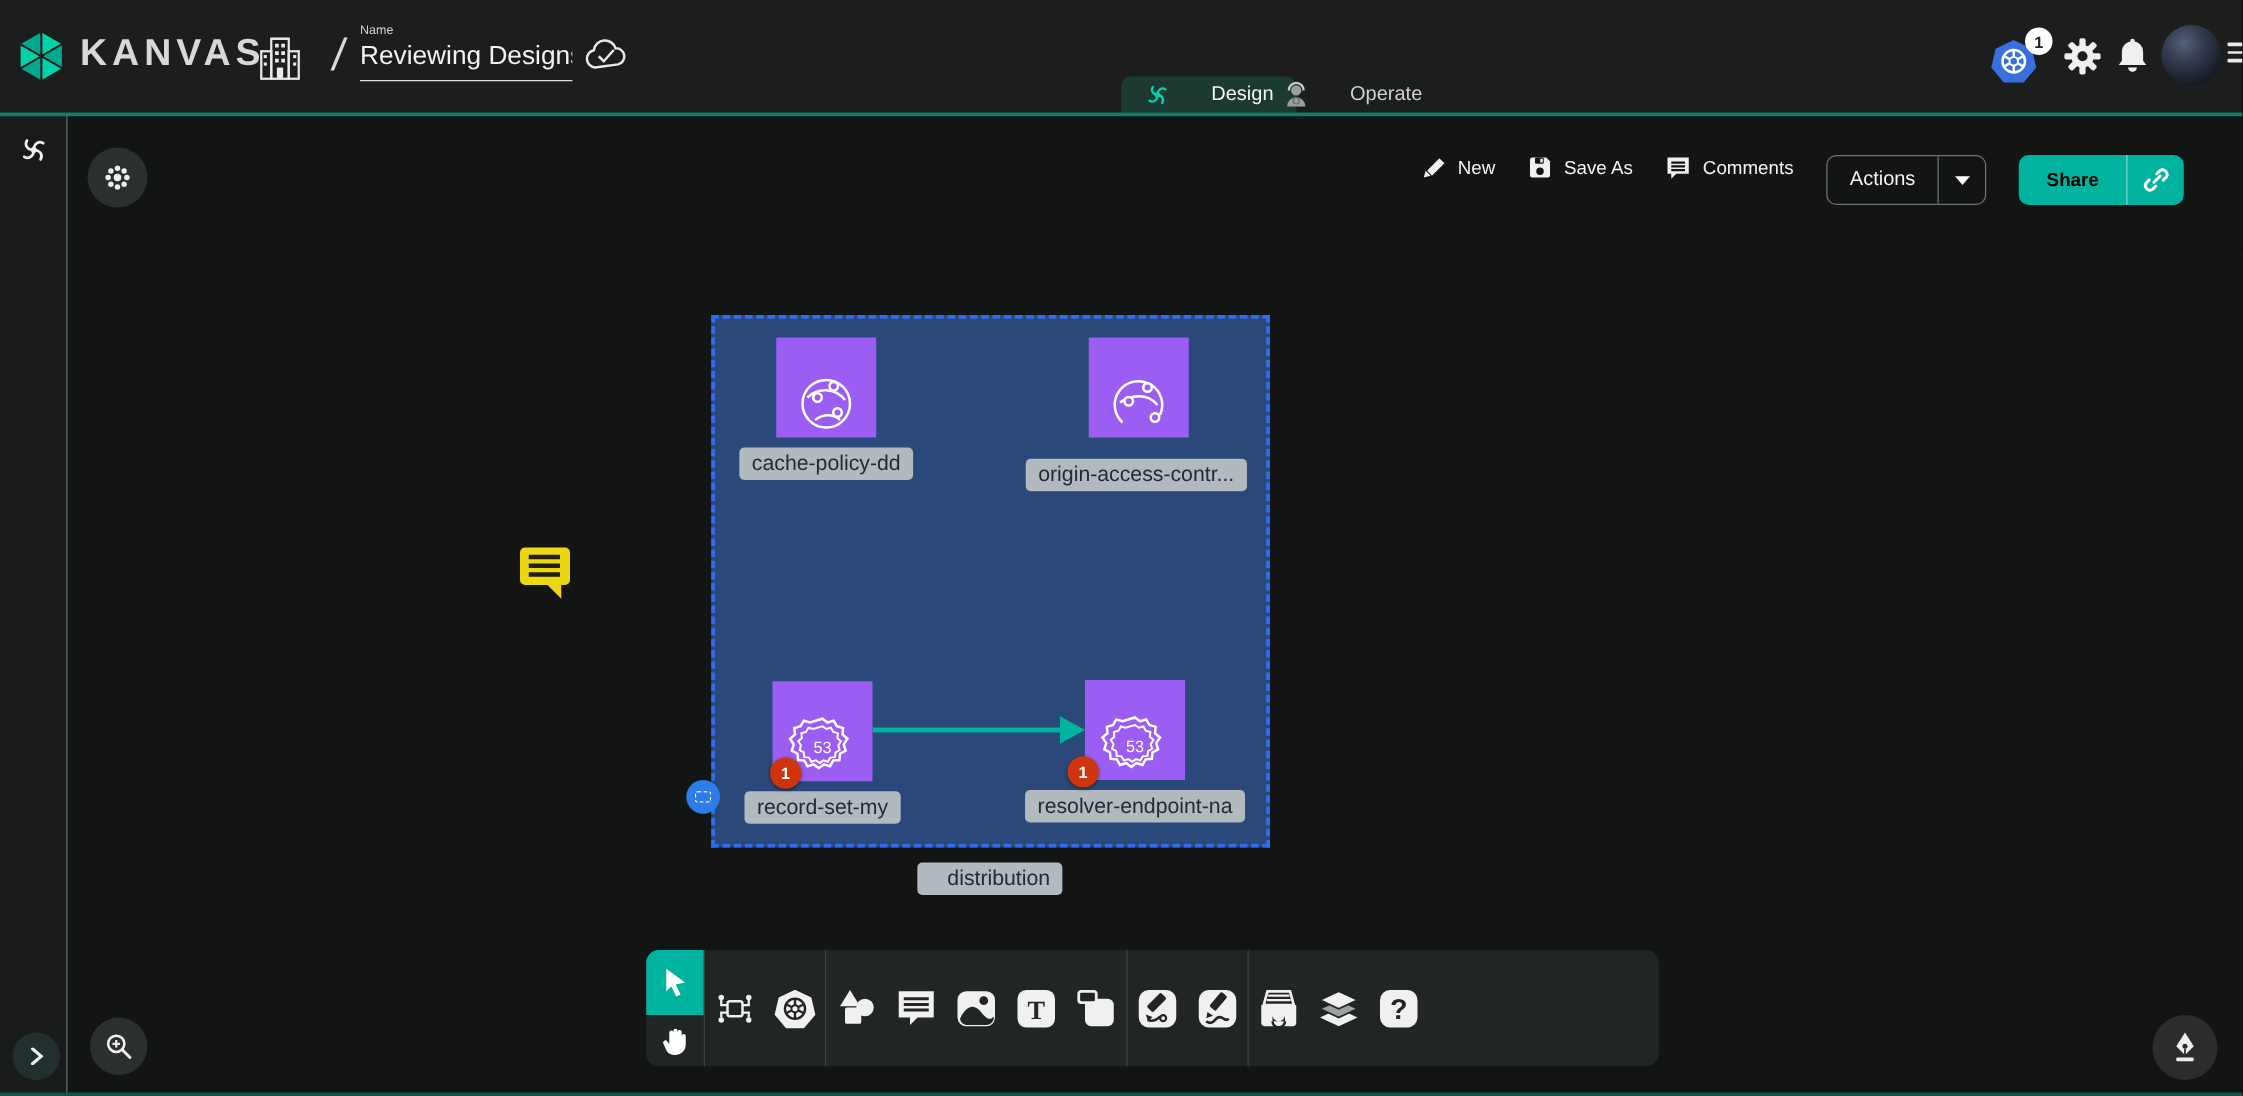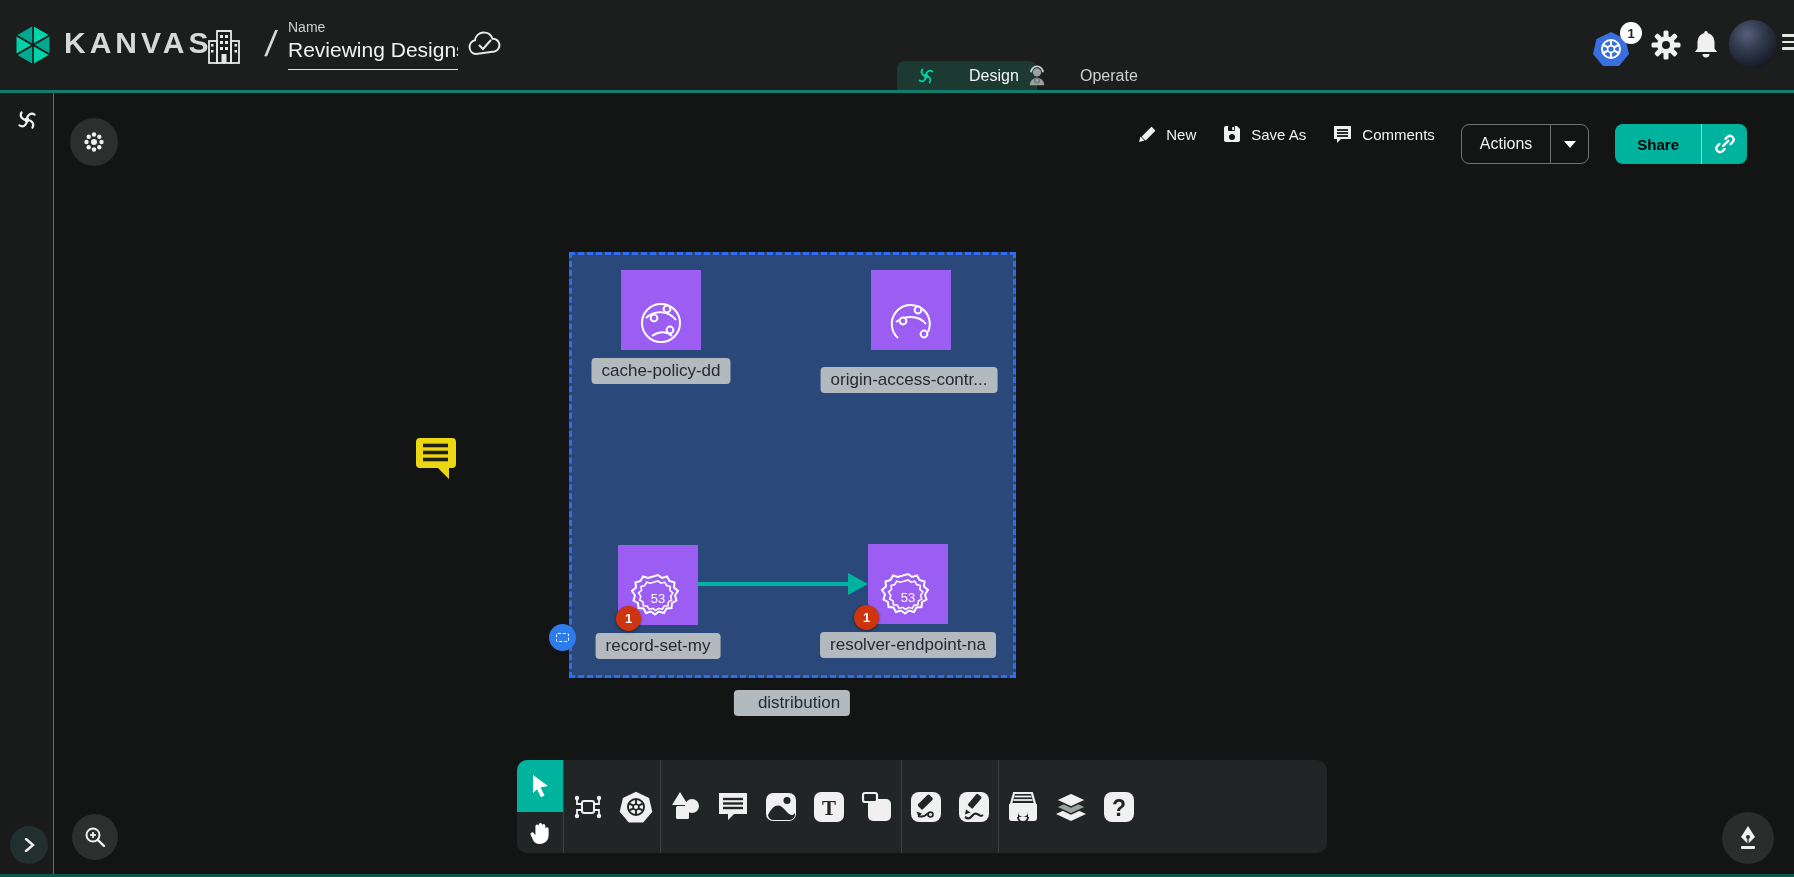--- a/index.html
+++ b/index.html
@@ -6,21 +6,21 @@
   *{box-sizing:border-box;}
   #app{position:relative;width:1794px;height:877px;overflow:hidden;background:#131514;
        font-family:"Liberation Sans", sans-serif;color:#e8e8e8;}
   .abs{position:absolute;}
 
   
   #header{position:absolute;left:0;top:0;width:1794px;height:90px;background:#1b1e1d;z-index:30;}
   #header-line{position:absolute;left:0;top:90px;width:1794px;height:3px;background:#117e6c;z-index:31;}
   .brand-text{font-size:30px;font-weight:bold;letter-spacing:4px;color:#d8d8d8;}
   .slash{font-size:36px;font-weight:300;color:#d9d9d9;transform:skewX(-8deg);}
-  .name-label{font-size:14px;color:#cfcfcf;}
+  .name-label{font-size:10px;color:#cfcfcf;}
   .name-input{width:170px;background:transparent;border:none;outline:none;color:#f2f2f2;
               font-size:21px;font-family:"Liberation Sans",sans-serif;border-bottom:1.5px solid #dedede;
               padding:3px 0 7px 0;}
   .tab{position:absolute;top:61px;height:29px;display:flex;align-items:center;gap:9px;
        padding:0 18px;border-radius:8px 8px 0 0;cursor:pointer;}
   .tab.active{background:#1c3a32;}
   .tab .tab-label{font-size:16px;color:#f5f5f5;margin-left:23px;}
   .tab.inactive .tab-label{color:#cdd2d0;}
   .hdr-iconbtn{position:absolute;display:flex;align-items:center;justify-content:center;cursor:pointer;}
   .k8s-badge{position:absolute;left:1620px;top:22px;width:22px;height:22px;border-radius:50%;

